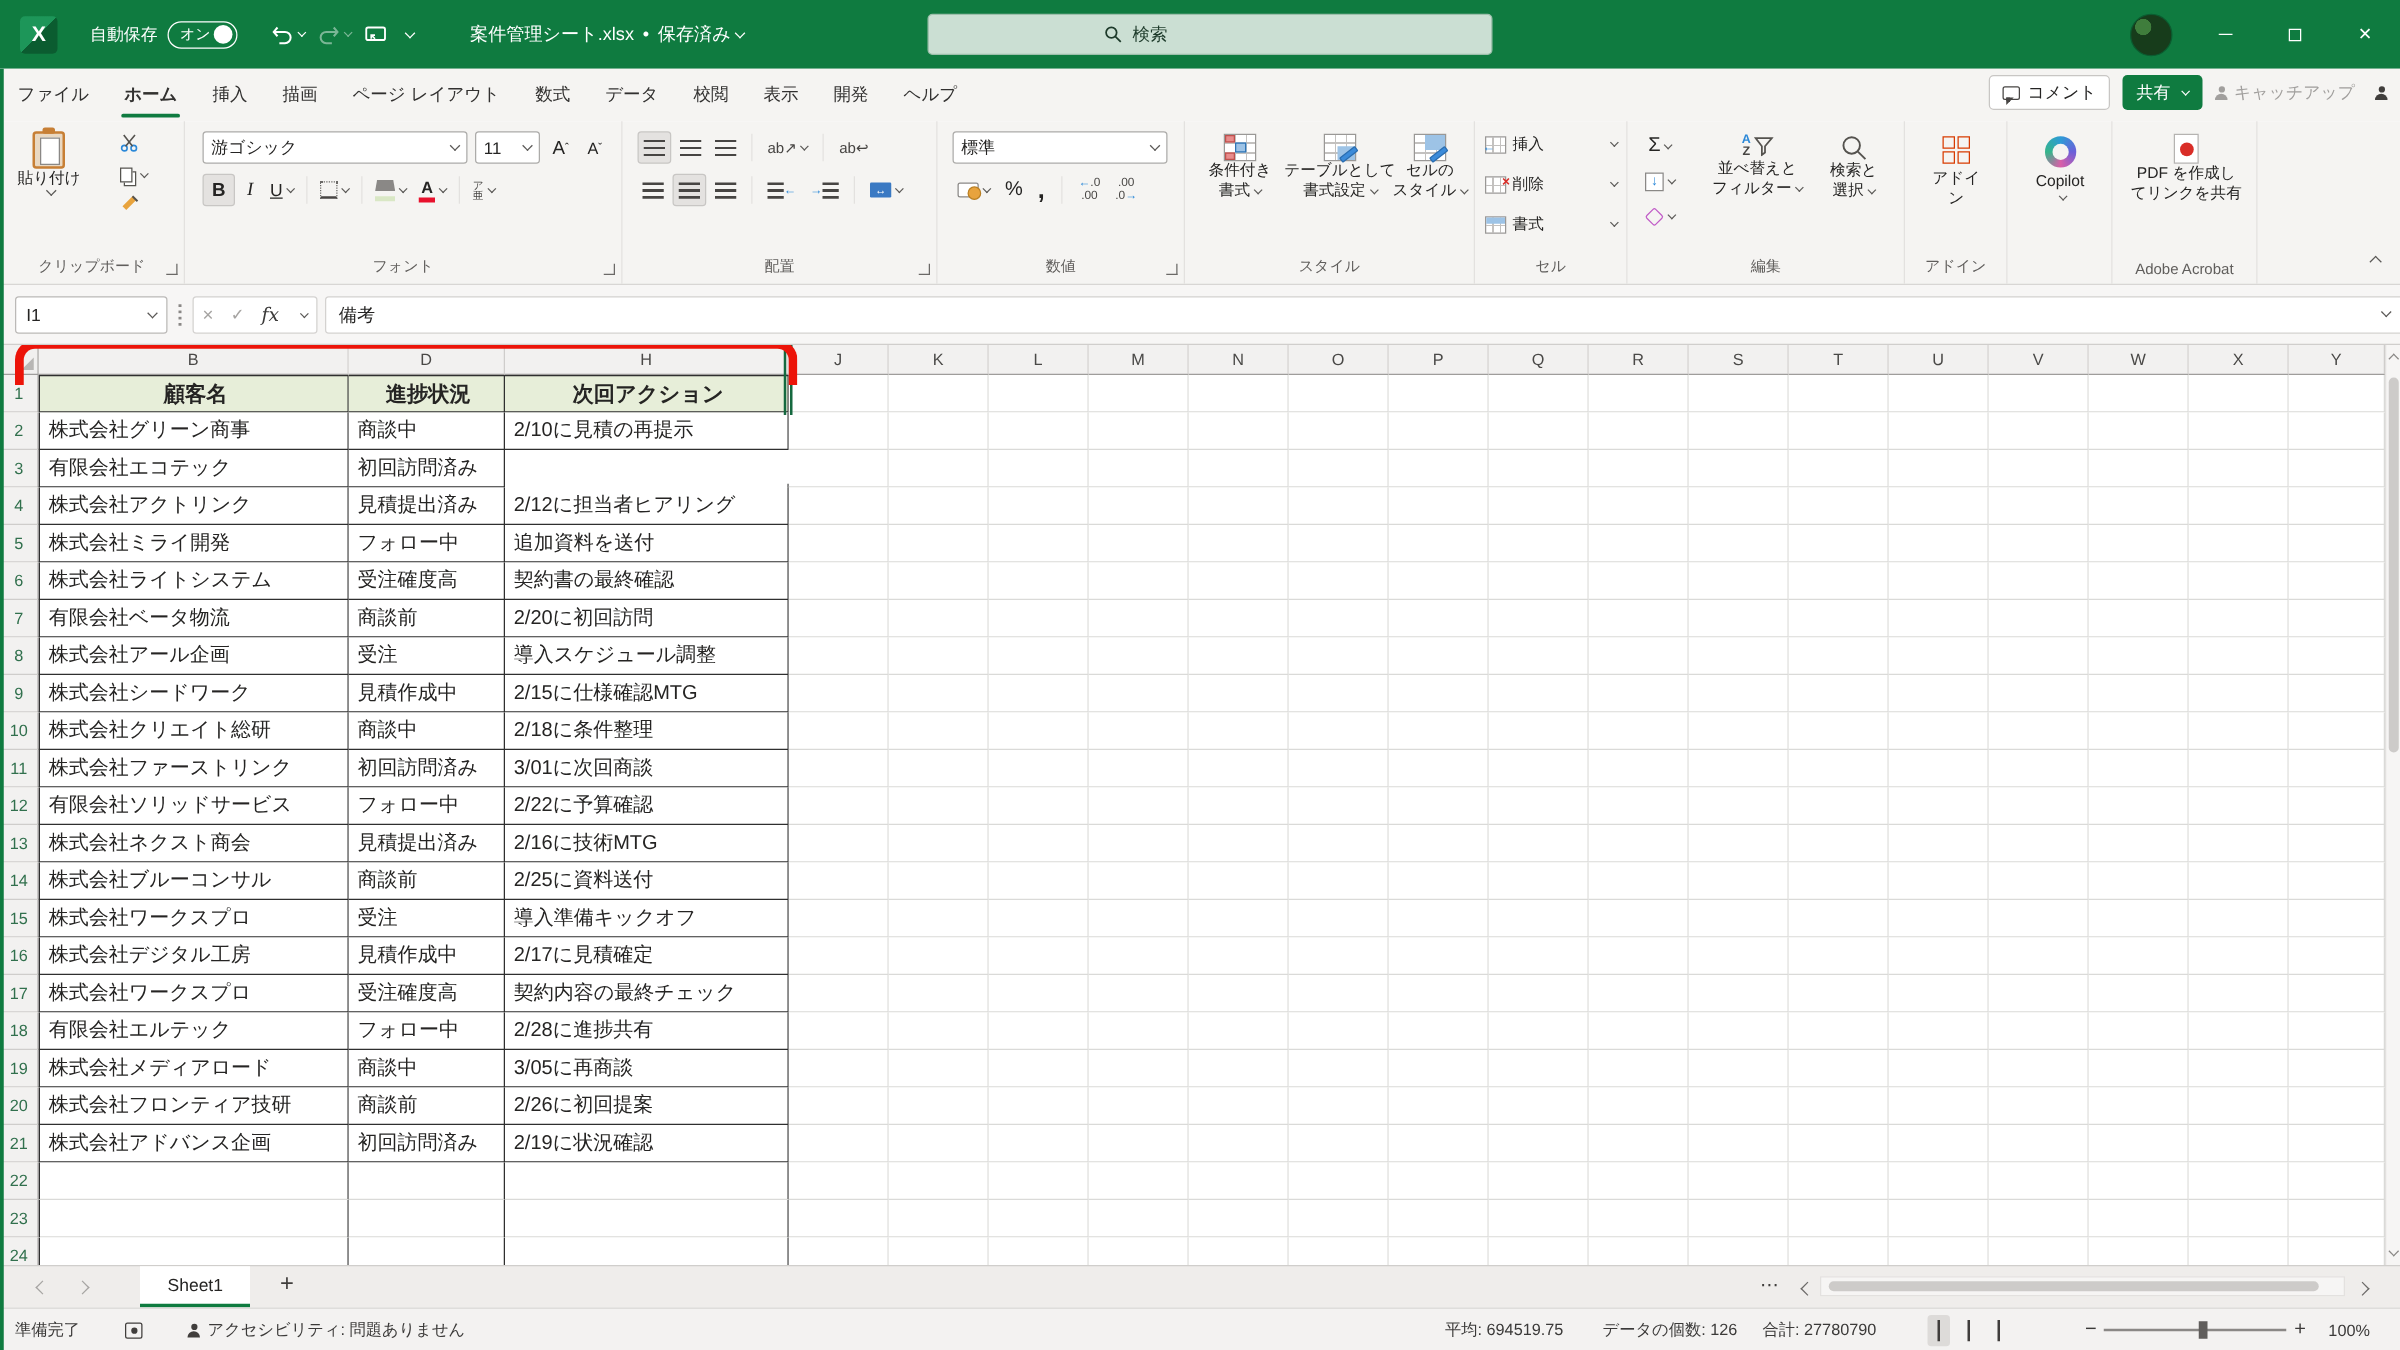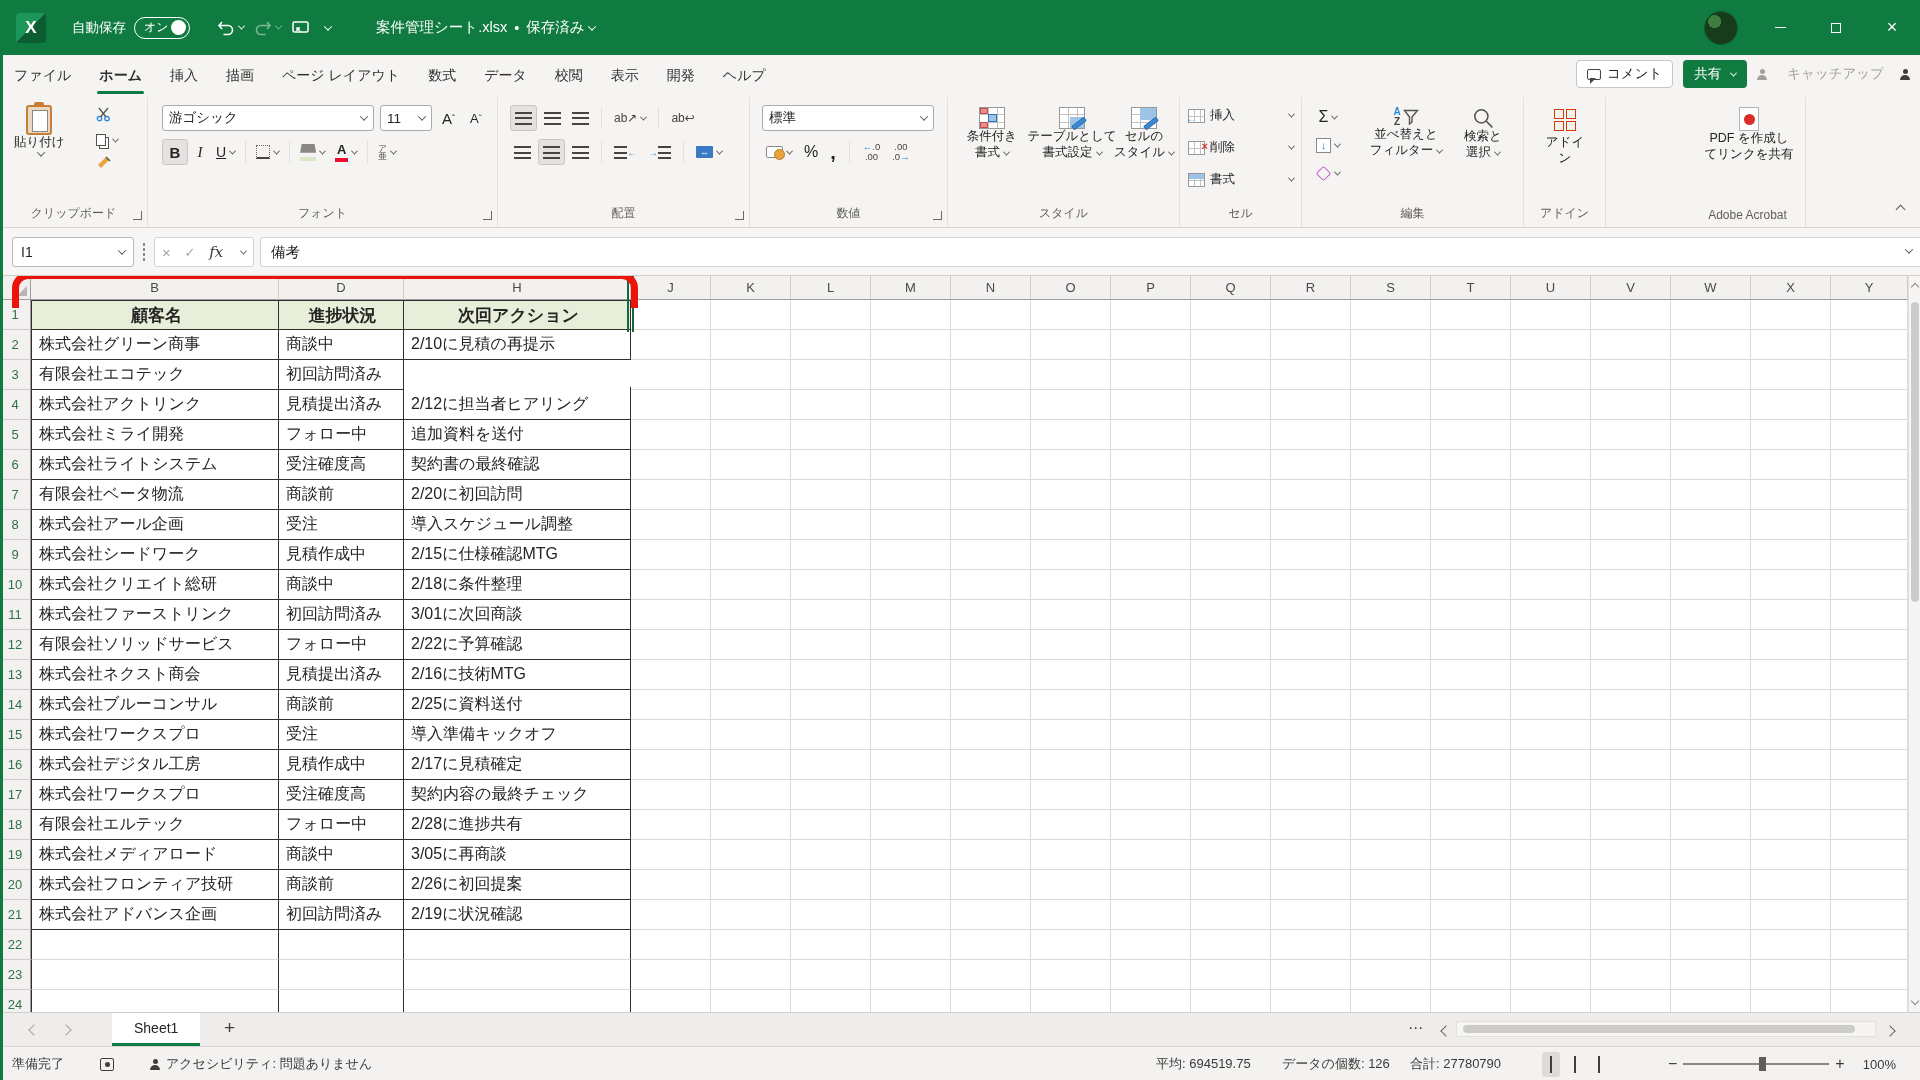--- a/index.html
+++ b/index.html
@@ -25,21 +25,21 @@
   .minglyph{width:11px;height:1.4px;background:#fff}
   .maxglyph{width:10px;height:10px;border:1.2px solid #fff}
   
   .tabrow{position:absolute;left:0;top:55px;width:1920px;height:42px;background:#F5F4F2;display:flex;align-items:center}
   .rtab{padding:0 14px;font-size:14px;height:100%;display:flex;align-items:center;position:relative;color:#323130;white-space:pre}
   .rtab.active{font-weight:bold}
   .rtab.active::after{content:'';position:absolute;left:12px;right:12px;bottom:3px;height:3px;border-radius:2px;background:#0F7B40}
   .tabright{position:absolute;right:10px;top:60px;display:flex;align-items:center;gap:10px}
   .combtn{display:flex;align-items:center;gap:6px;border:1px solid #C8C6C4;background:#fff;border-radius:4px;padding:4px 10px;font-size:13.5px}
   .sharebtn{display:flex;align-items:center;gap:6px;background:#0F7B40;color:#fff;border-radius:4px;padding:5px 11px;font-size:13.5px}
-  .catchup{display:flex;align-items:center;gap:20px;color:#A19F9D;font-size:13.5px}
+  .catchup{display:flex;align-items:center;gap:5px;color:#A19F9D;font-size:13.5px}
   .i-comment{width:14px;height:11px;border:1.3px solid #474543;border-radius:2px;position:relative}
   .i-comment::after{content:'';position:absolute;left:2px;bottom:-5px;width:0;height:0;border:3px solid transparent;border-top-color:#474543;border-left-color:#474543}
   .i-person{display:inline-flex;flex-direction:column;align-items:center}
   .i-person .hd{width:5px;height:5px;border-radius:50%;background:#A19F9D}
   .i-person .bd{width:10px;height:5px;border-radius:5px 5px 0 0;background:#A19F9D;margin-top:1px}
   .i-person.dark .hd,.i-person.dark .bd{background:#403e3c}
   
   .ribbon{position:absolute;left:0;top:97px;width:1920px;height:131px;background:#F5F4F2;border-bottom:1px solid #D8D6D4;font-size:12.5px}
   .rgroup{position:absolute;top:0;height:130px;border-right:1px solid #E3E1DF}
   .glabel{position:absolute;bottom:5px;left:0;right:0;text-align:center;font-size:12px;color:#605E5C;white-space:nowrap}
@@ -161,20 +161,27 @@
     <span class="qatbtn">
         <span class="chev w"></span>
       </span>
   </div>
   <div class="doctitle">
     <span>案件管理シート.xlsx</span>
     <span style="margin:0 7px">•</span>
     <span>保存済み</span>
     <span class="chev w"></span>
   </div>
+  <div class="searchbox">
+    <svg width="15" height="15" viewBox="0 0 16 16" style="margin:0 8px 0 140px">
+        <circle cx="6.5" cy="6.5" r="4.5" fill="none" stroke="#1D3A2A" stroke-width="1.5"></circle>
+        <line x1="10" y1="10" x2="14.5" y2="14.5" stroke="#1D3A2A" stroke-width="1.5"></line>
+      </svg>
+    <span>検索</span>
+  </div>
   <div class="winctl">
     <div class="avatar"></div>
     <div class="wbtn">
         <span class="minglyph"></span>
       </div>
     <div class="wbtn">
         <span class="maxglyph"></span>
       </div>
     <div class="wbtn">
         <span style="font-size:18px">×</span>
@@ -482,20 +489,27 @@
           <span></span>
           <span></span>
           <span></span>
           <span></span>
         </span>
       <span class="bl" style="white-space:normal;margin-top:4px">アドイン</span>
     </div>
     <span class="glabel">アドイン</span>
   </div>
 
+  <div class="rgroup" style="left:1606px;width:84px">
+    <div class="bigbtn" style="left:14px;top:12px;width:56px">
+      <span class="i-copilot"></span>
+      <span class="bl" style="margin-top:4px">Copilot</span>
+      <span class="chev sm" style="margin-top:2px"></span>
+    </div>
+  </div>
 
   <div class="rgroup" style="left:1690px;width:116px">
     <div class="bigbtn" style="left:14px;top:10px;width:90px">
       <span class="i-pdf"></span>
       <span class="bl">PDF を作成し</span>
       <span class="bl">てリンクを共有</span>
     </div>
     <span class="glabel">Adobe Acrobat</span>
   </div>
 

